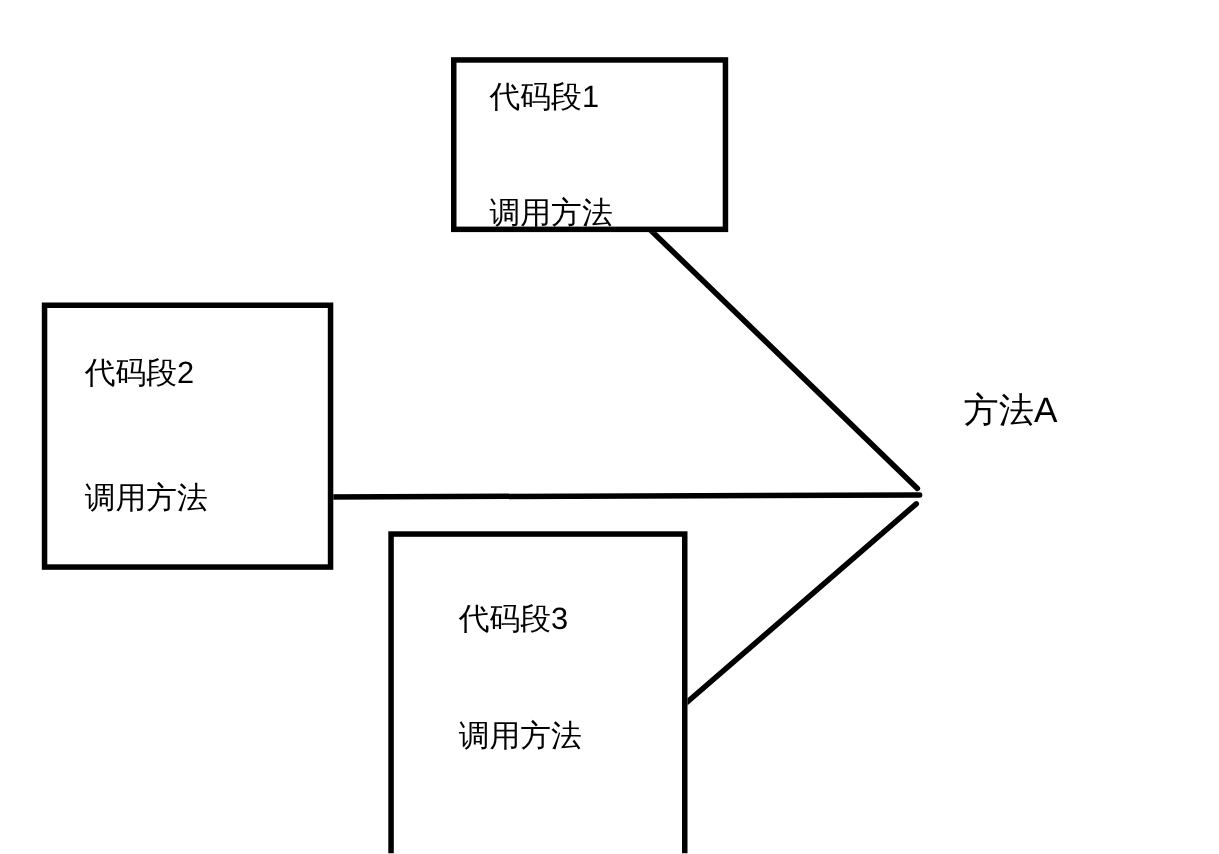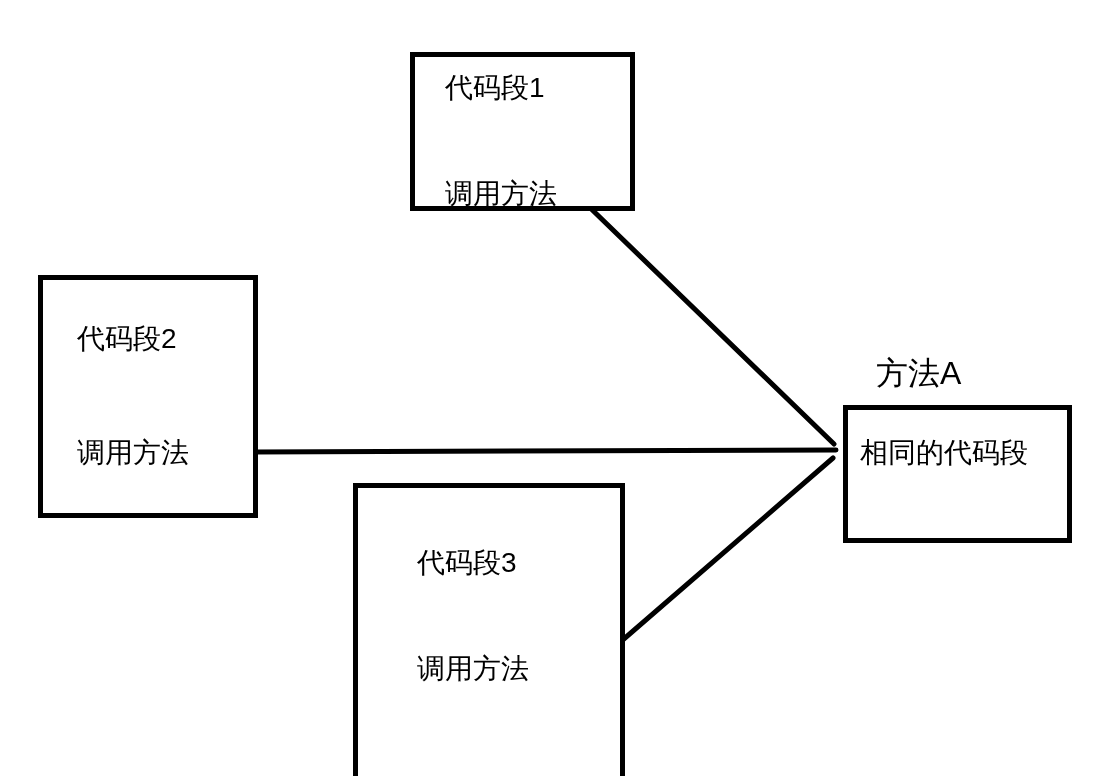--- a/index.html
+++ b/index.html
@@ -38,29 +38,26 @@
 </head>
 <body>
 
 <div id="canvas">
   <svg id="connector-layer" viewBox="0 0 1108 776" xmlns="http://www.w3.org/2000/svg">
       <line x1="581" y1="199" x2="834" y2="444" stroke="#000000" stroke-width="5" stroke-linecap="round"></line>
       <line x1="240" y1="452" x2="836" y2="450" stroke="#000000" stroke-width="5" stroke-linecap="round"></line>
       <line x1="588" y1="670" x2="833" y2="458" stroke="#000000" stroke-width="5" stroke-linecap="round"></line>
     </svg>
 
-<div class="node-box" style="left: 410px; top: 52px; width: 225px; height: 159px; border-width: 5px; border-color: rgb(0, 0, 0);">
+<div class="node-box" style="left: 410px; top: 52px; width: 252px; height: 159px; border-width: 5px; border-color: rgb(0, 0, 0);">
       <div class="node-label" style="left: 30px; top: 16px; font-size: 28px; color: rgb(0, 0, 0);">代码段1</div>
       <div class="node-label" style="left: 30px; top: 122px; font-size: 28px; color: rgb(0, 0, 0);">调用方法</div>
     </div>
-    <div class="node-box" style="left: 38px; top: 275px; width: 220px; height: 243px; border-width: 5px; border-color: rgb(0, 0, 0);">
+    <div class="node-box" style="left: 38px; top: 275px; width: 265px; height: 243px; border-width: 5px; border-color: rgb(0, 0, 0);">
       <div class="node-label" style="left: 34px; top: 44px; font-size: 28px; color: rgb(0, 0, 0);">代码段2</div>
       <div class="node-label" style="left: 34px; top: 158px; font-size: 28px; color: rgb(0, 0, 0);">调用方法</div>
     </div>
     <div class="node-box" style="left: 353px; top: 483px; width: 272px; height: 308px; border-width: 5px; border-color: rgb(0, 0, 0);">
       <div class="node-label" style="left: 59px; top: 60px; font-size: 28px; color: rgb(0, 0, 0);">代码段3</div>
       <div class="node-label" style="left: 59px; top: 166px; font-size: 28px; color: rgb(0, 0, 0);">调用方法</div>
     </div>
-    <div class="node-box" style="left: 843px; top: 405px; width: 229px; height: 138px; border-width: 5px; border-color: rgb(0, 0, 0);">
-      <div class="node-label" style="left: 12px; top: 28px; font-size: 28px; color: rgb(0, 0, 0);">相同的代码段</div>
-    </div>
     <div class="node-label" style="left: 876px; top: 356px; font-size: 32px; color: rgb(0, 0, 0);">方法A</div>
   </div>
 
 </body></html>

